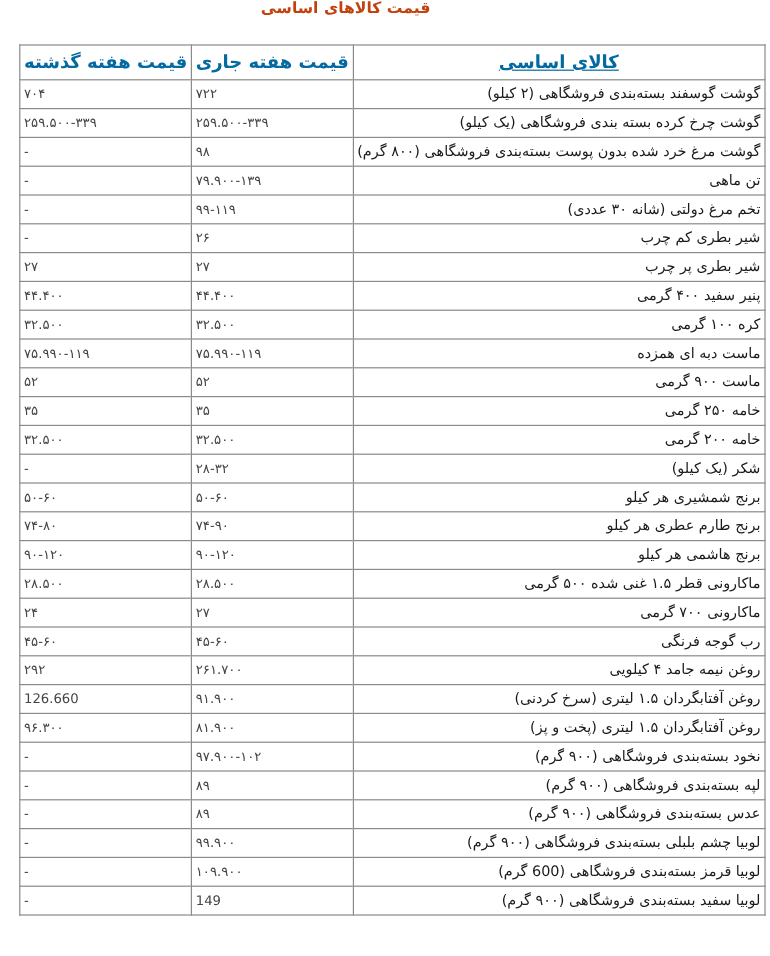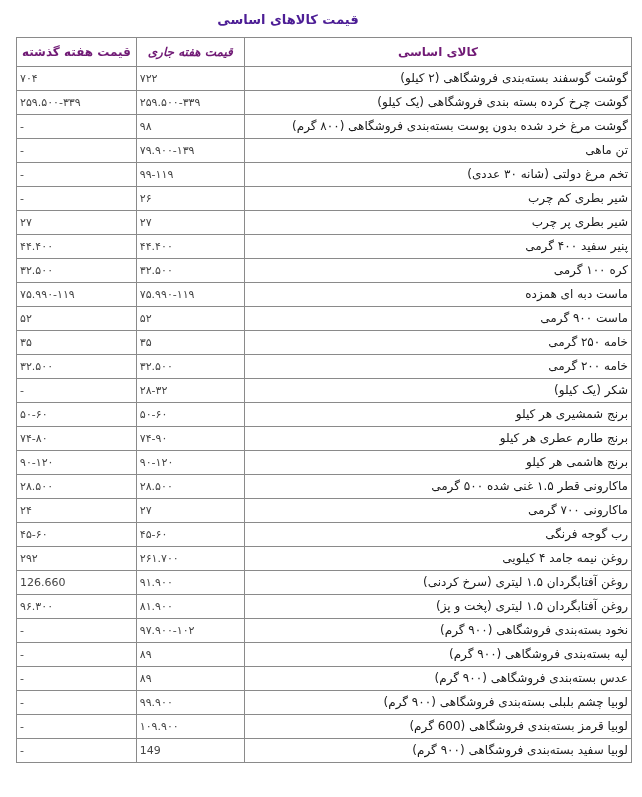--- a/index.html
+++ b/index.html
@@ -10,27 +10,27 @@
     body {
       width: 642px;
       height: 797px;
       position: relative;
       font-family: "DejaVu Sans", sans-serif;
       color: #1a1a1a;
       overflow: hidden;
     }
     .page-title {
       position: absolute;
-      top: 12px;
+      top: 0;
       left: 0;
       width: 576px;
       text-align: center;
       font-size: 13px;
       font-weight: bold;
-      color: #4c1d95;
+      color: #c2410c;
       direction: rtl;
     }
     table.prices {
       position: absolute;
       top: 37px;
       left: 16px;
       width: 616px;
       border-collapse: collapse;
       direction: rtl;
       font-size: 12px;
@@ -39,35 +39,35 @@
       border: 1px solid #8a8a8a;
       height: 23px;
       padding: 0 3px;
       line-height: 23px;
       white-space: nowrap;
     }
     table.prices th {
       height: 28px;
       line-height: 28px;
       font-weight: bold;
-      font-size: 12px;
-      color: #701a75;
+      font-size: 15px;
+      color: #0369a1;
       text-align: center;
     }
     table.prices td.item {
       text-align: right;
       width: 383px;
     }
     table.prices td.num {
       text-align: left;
       color: #444;
       font-size: 11px;
     }
-    table.prices th.col-item { width: 383px; }
-    table.prices th.col-current { width: 102px; font-style: italic; }
+    table.prices th.col-item { width: 383px; text-decoration: underline; }
+    table.prices th.col-current { width: 102px; }
     table.prices th.col-previous { width: 113px; }
     td.dash { color: #999; }
   </style>
 </head>
 <body>
 
 <div class="page-title">قیمت کالاهای اساسی</div>
 
 <table class="prices">
   <thead>

